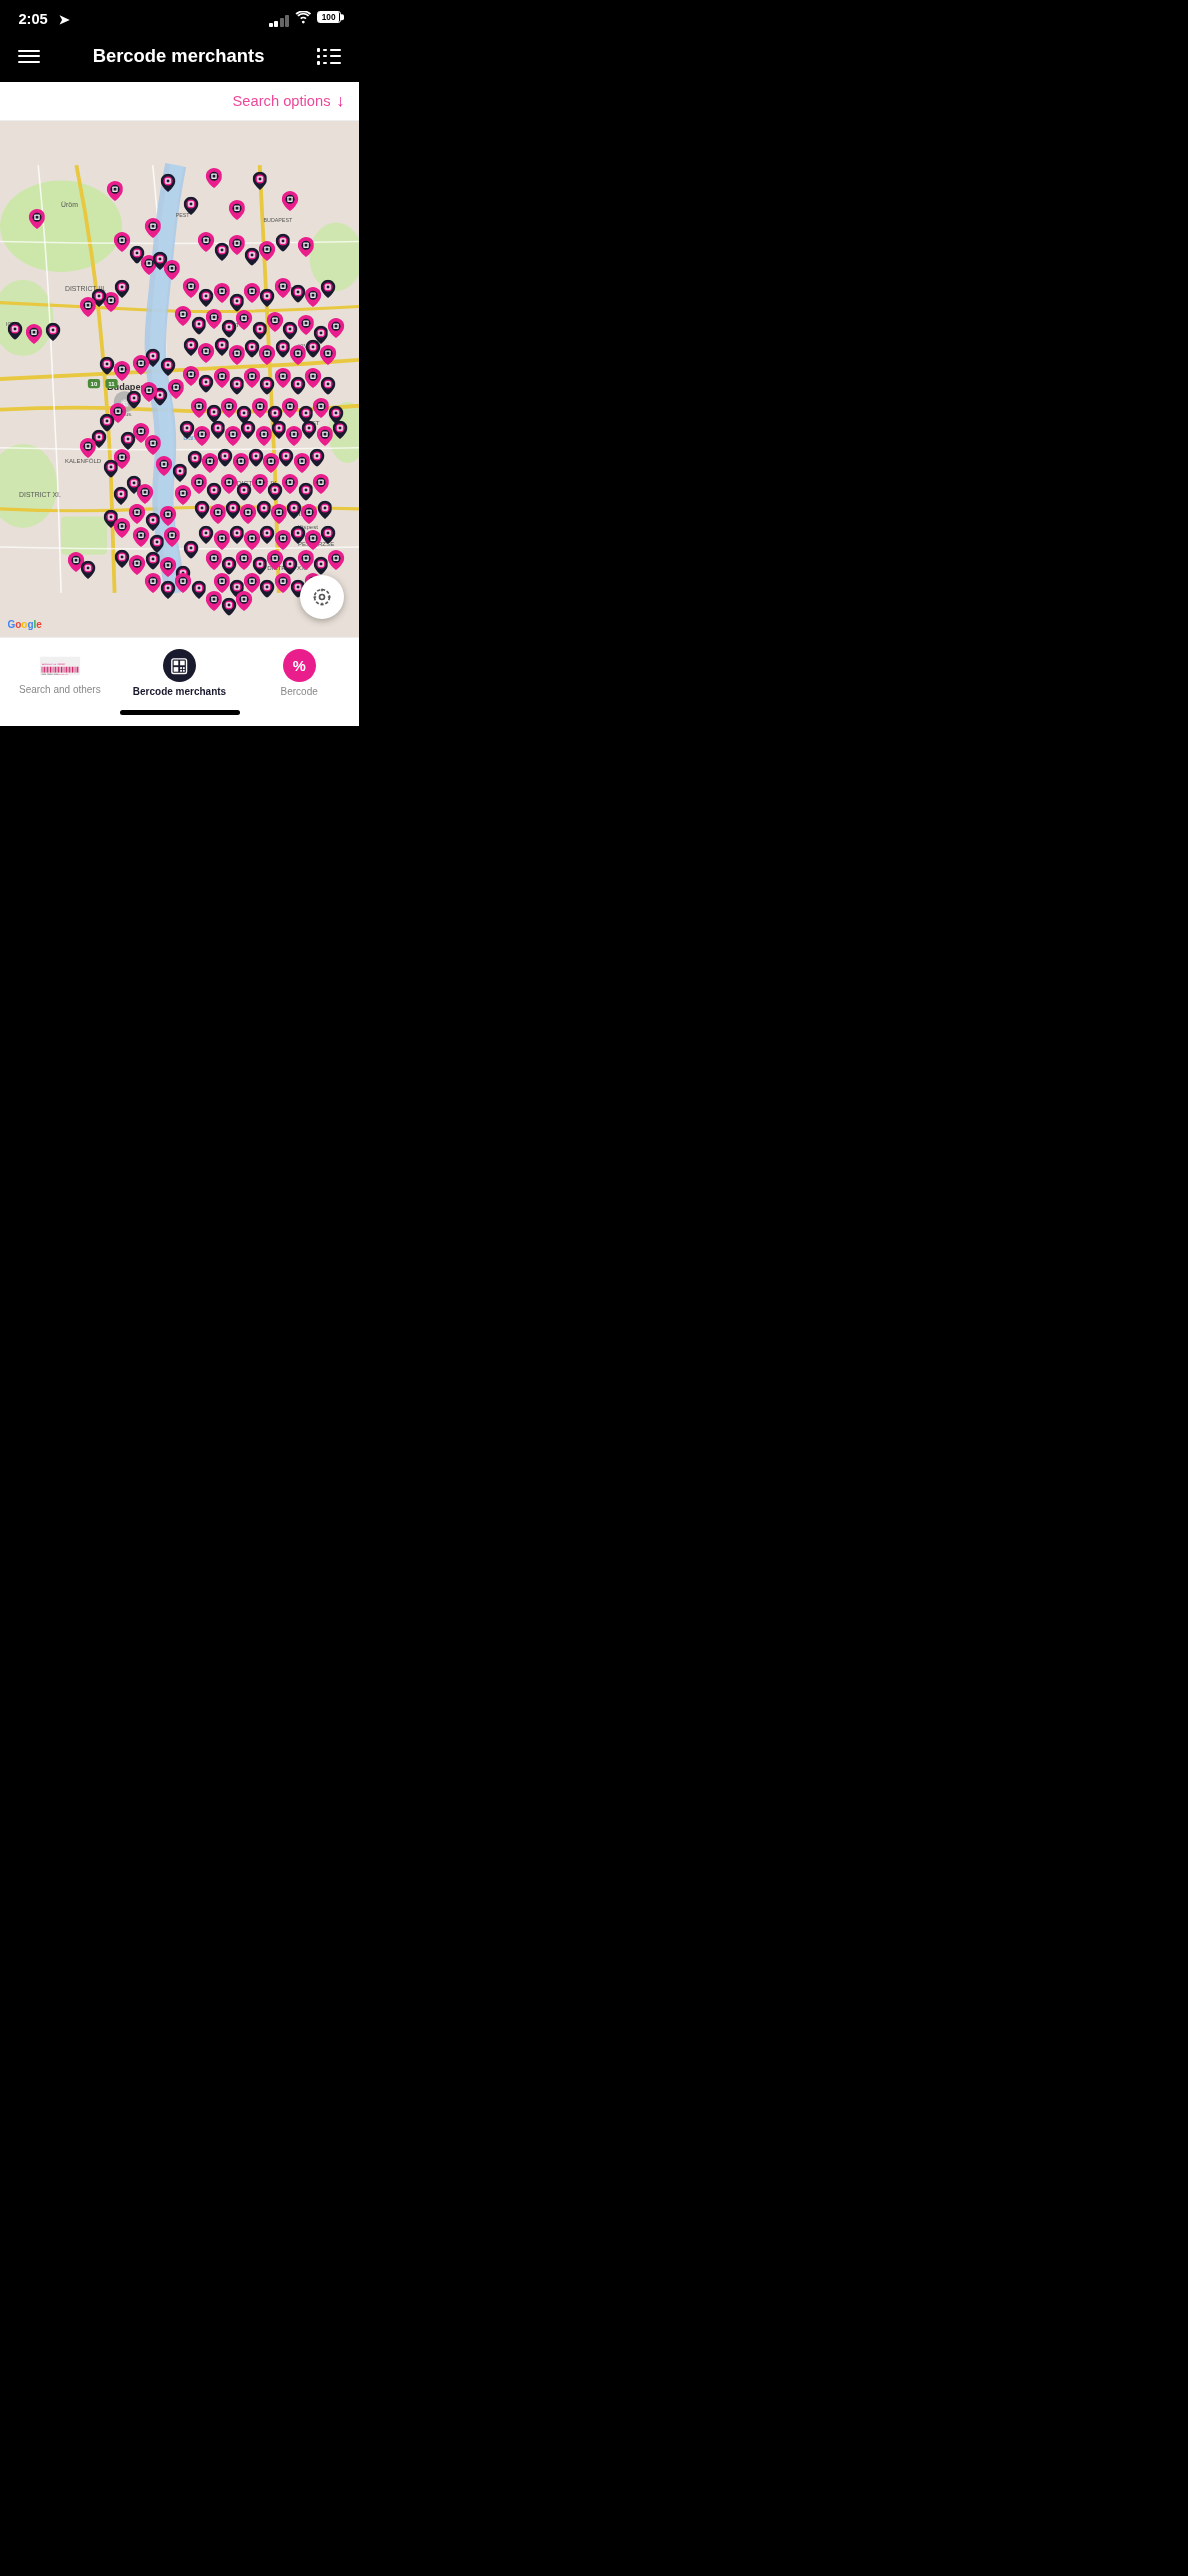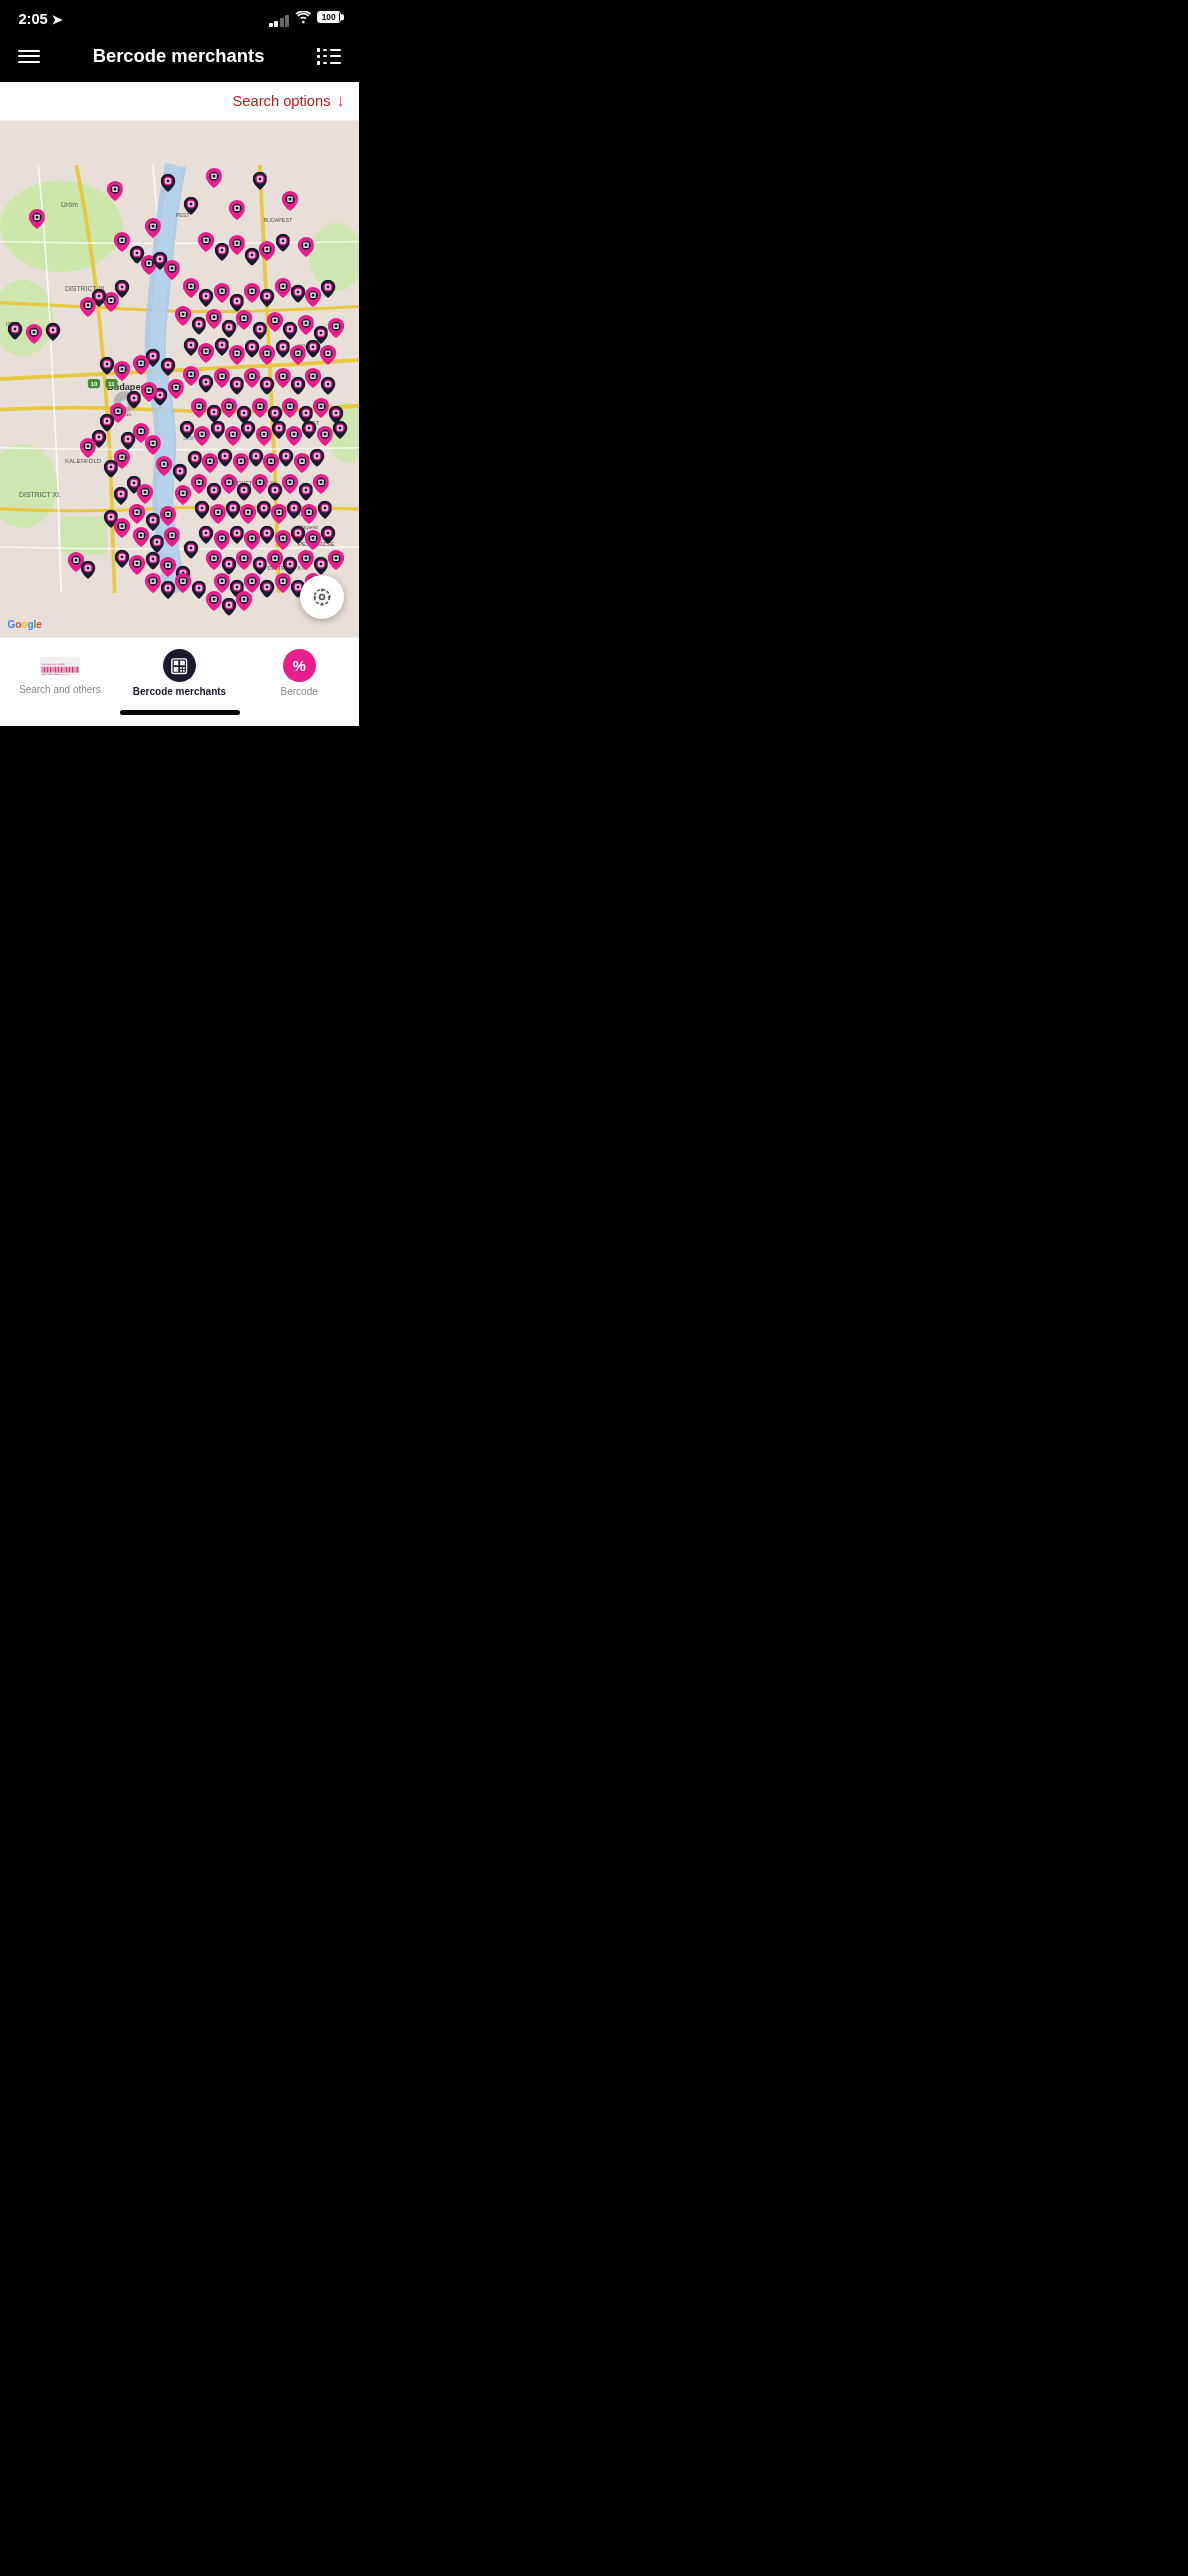--- a/index.html
+++ b/index.html
@@ -66,21 +66,21 @@
     .search-options-bar {
       background: #fff;
       display: flex;
       justify-content: flex-end;
       align-items: center;
       padding: 9.2px 14.7px;
       gap: 5.5px;
       border-bottom: 0.9px solid #eee;
     }
     .search-options-text {
-      color: #b91c1c;
+      color: #ec4899;
       font-size: 14.7px;
       font-weight: 500;
     }
     .search-options-arrow {
       color: #e91e8c;
       font-size: 16.6px;
       font-weight: 700;
     }
 
     
@@ -189,21 +189,21 @@
       width: 120px;
       height: 4.6px;
       background: #000;
       border-radius: 2.8px;
     }
   </style>
 </head>
 <body>
 
 <div class="status-bar">
-  <div style="display:flex;align-items:center;gap:4px;">
+  <div style="display:flex;align-items:center;gap:11px;">
     <span class="status-time">2:05</span>
     <span style="font-size:13px;">➤</span>
   </div>
   <div class="status-icons">
     <div class="signal-bars">
       <div class="signal-bar" style="height:3.7px;"></div>
       <div class="signal-bar" style="height:6.4px;"></div>
       <div class="signal-bar" style="height:9.2px;opacity:0.4"></div>
       <div class="signal-bar" style="height:12px;opacity:0.4"></div>
     </div>

